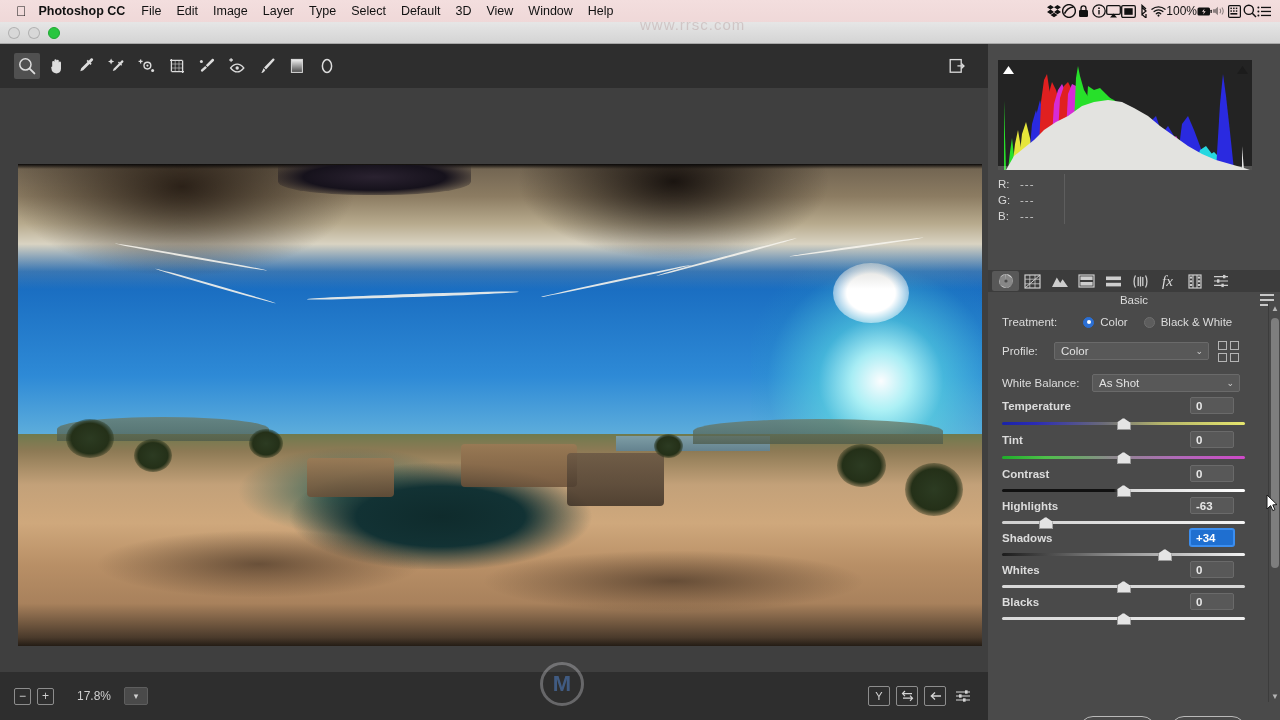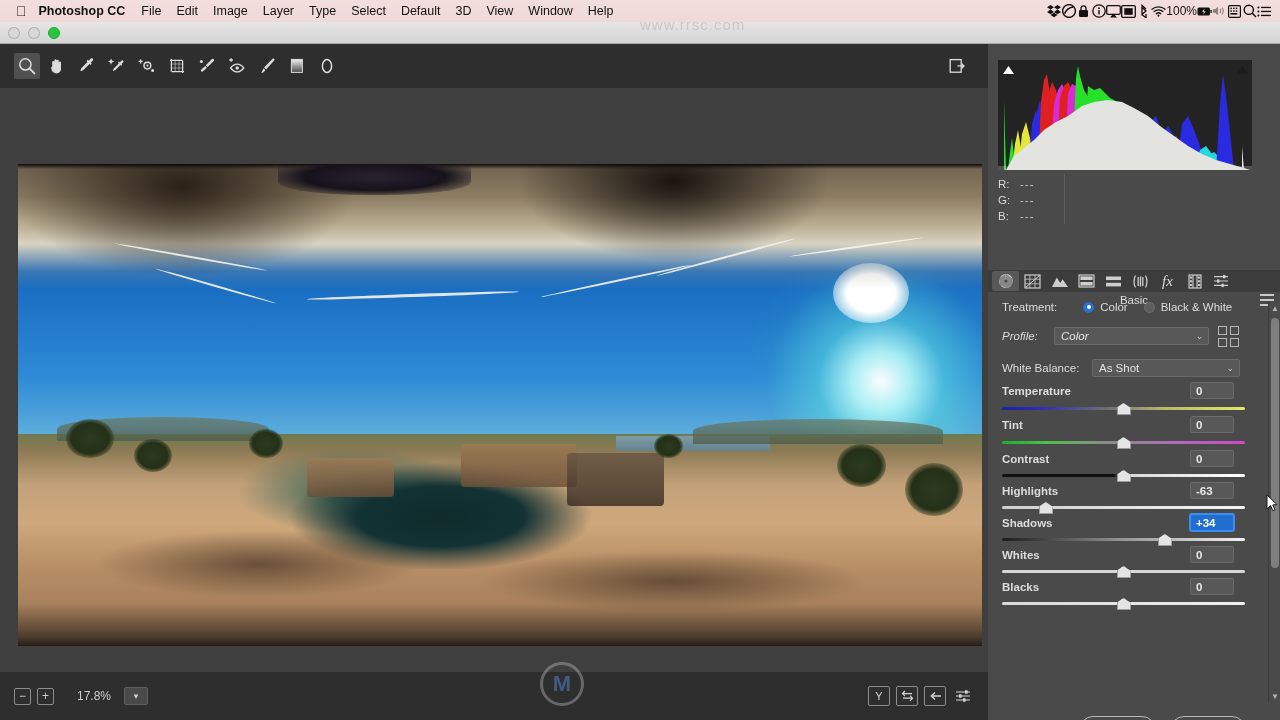--- a/index.html
+++ b/index.html
@@ -143,21 +143,21 @@
      background:#3c3c3c; display:flex; align-items:center; padding-left:4px;}
   .tab{ width:27px; height:20px; display:flex; align-items:center; justify-content:center;
      color:#cdcdcd; border-radius:2px;}
   .tab.active{ background:#585858; }
   .paneltitle{ position:absolute; left:0; top:250px; width:292px; height:16px;
      text-align:center; font-size:11.5px; color:#dcdcdc;}
   .hamb{ position:absolute; right:6px; top:250px; width:14px; height:12px;
      display:flex; flex-direction:column; justify-content:space-between;}
   .hamb i{ display:block; height:2px; background:#c8c8c8;}
 
-  .controls{ position:absolute; left:0; top:251px; width:260px; height:392px;
+  .controls{ position:absolute; left:0; top:266px; width:260px; height:392px;
      padding:0 0 0 14px; color:#dcdcdc; font-size:11.5px; }
 
   .row{ display:flex; align-items:center; height:22px; }
   .rowlabel{ }
   .radio{ display:inline-flex; align-items:center; margin-left:18px; }
   .rdot{ width:11px;height:11px;border-radius:50%;background:#5d5d5d;
      border:1px solid #6e6e6e; margin-right:6px; display:flex;align-items:center;justify-content:center;}
   .rdot.on{ background:#2b6fd4; border-color:#2b6fd4;}
   .rdot.on::after{ content:''; width:4px;height:4px;border-radius:50%;background:#fff;}
 
@@ -638,21 +638,21 @@
           <span class="radio" style="margin-left:26px;">
             <span class="rdot on"></span>
             <span>Color</span>
           </span>
           <span class="radio" style="margin-left:16px;">
             <span class="rdot"></span>
             <span>Black &amp; White</span>
           </span>
         </div>
 
-        <div class="row" style="height:34px;font-style:italic;">
+        <div class="row" style="height:34px;">
           <span class="rowlabel" style="width:52px;">Profile:</span>
           <span class="selectbox" style="width:155px;">
             <span>Color</span>
             <span class="chev">⌄</span>
           </span>
           <span class="profgrid">
               <i></i>
               <i></i>
               <i></i>
               <i></i>

